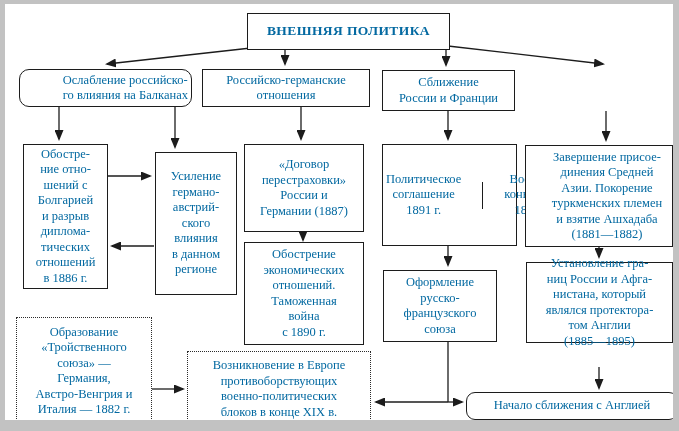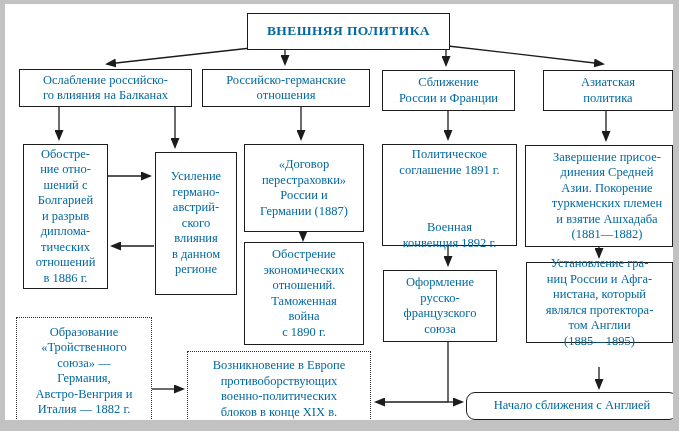--- a/index.html
+++ b/index.html
@@ -25,22 +25,22 @@
     justify-content:center;
     text-align:center;
     color:#0369a1;
     font-size:12.5px;
     line-height:1.24;
     padding:2px 3px;
   }
   .txt{white-space:pre-line;}
   .title-box{font-weight:bold;font-size:13.5px;letter-spacing:.4px;}
   .dotted{border:1.4px dotted #2b2b2b;}
-  .left-align{text-align:left;justify-content:center;}
-  .col{flex-direction:column;justify-content:space-between;padding:2px 3px;gap:21px;}
+  .left-align{text-align:left;justify-content:flex-end;border-radius:10px;}
+  .col{flex-direction:row;justify-content:space-between;padding:2px 3px;gap:21px;}
   .vline{width:0;height:27px;border-left:1.3px solid #1c1c1c;}
 </style>
 </head>
 <body>
 
 <div class="page">
 
   <svg class="arrows" viewBox="0 0 679 431" xmlns="http://www.w3.org/2000/svg">
     <defs>
       <marker id="ah" markerWidth="11" markerHeight="9" refX="9" refY="4.5" orient="auto" markerUnits="userSpaceOnUse">
@@ -82,24 +82,20 @@
     <div class="txt">Ослабление российско-
 го влияния на Балканах</div>
   </div>
   <div class="box" style="left:197px;top:65px;width:168px;height:38px;">
     <div class="txt">Российско-германские
 отношения</div>
   </div>
   <div class="box" style="left:377px;top:66px;width:133px;height:41px;">
     <div class="txt">Сближение
 России и Франции</div>
-  </div>
-  <div class="box" style="left:538px;top:66px;width:130px;height:41px;">
-    <div class="txt">Азиатская
-политика</div>
   </div>
 
   <div class="box" style="left:18px;top:140px;width:85px;height:145px;">
     <div class="txt">Обостре-
 ние отно-
 шений с
 Болгарией
 и разрыв
 диплома-
 тических

